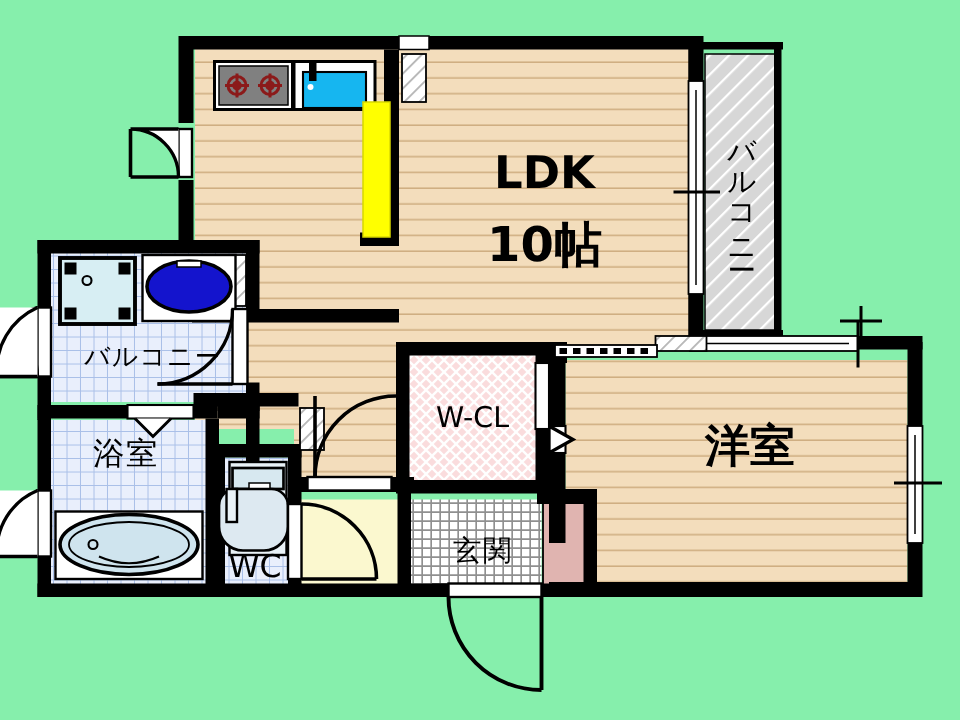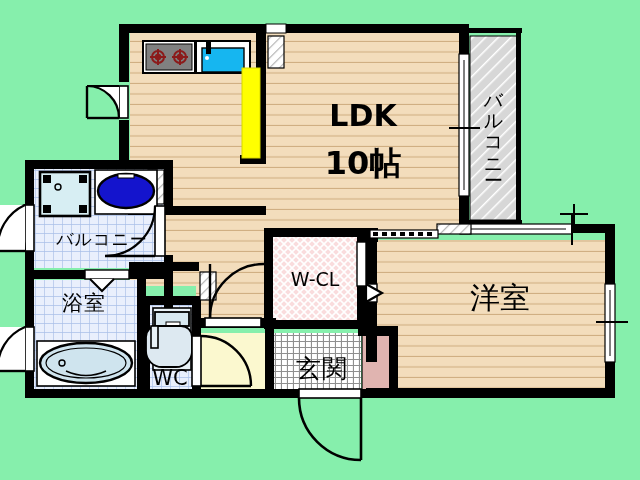--- a/index.html
+++ b/index.html
@@ -307,28 +307,28 @@
 
     <g stroke="#000" stroke-width="2">
       <line x1="560" y1="214" x2="588" y2="214"></line>
       <line x1="574" y1="204" x2="574" y2="226"></line>
     </g>
   </svg>
 
   <div class="lbl" style="left:363px;top:116px;transform:translate(-50%,-50%);font-size:30px;font-weight:bold;">LDK</div>
   <div class="lbl" style="left:363px;top:163px;transform:translate(-50%,-50%);font-size:32px;font-weight:bold;">10帖</div>
 
-  <div class="lbl" style="left:500px;top:298px;transform:translate(-50%,-50%);font-size:30px;font-weight:normal;">洋室</div>
+  <div class="lbl" style="left:500px;top:298px;transform:translate(-50%,-50%);font-size:30px;font-weight:bold;">洋室</div>
 
   <div class="lbl" style="left:494px;top:125px;transform:translate(-50%,-50%);font-size:19px;
               writing-mode:vertical-rl;text-orientation:upright;letter-spacing:1px;">バルコニー</div>
 
   <div class="lbl" style="left:102px;top:239px;transform:translate(-50%,-50%);font-size:17px;letter-spacing:1px;">バルコニー</div>
 
   <div class="lbl" style="left:84px;top:303px;transform:translate(-50%,-50%);font-size:21px;letter-spacing:1px;text-align:right;">浴室</div>
 
   <div class="lbl" style="left:170px;top:378px;transform:translate(-50%,-50%);font-size:21px;font-weight:normal;">WC</div>
 
   <div class="lbl" style="left:315px;top:279px;transform:translate(-50%,-50%);font-size:19px;font-weight:normal;">W-CL</div>
 
-  <div class="lbl" style="left:322px;top:368px;transform:translate(-50%,-50%);font-size:25px;letter-spacing:1px;">玄関</div>
+  <div class="lbl" style="left:322px;top:368px;transform:translate(-50%,-50%);font-size:19px;letter-spacing:1px;">玄関</div>
 
 </div>
 
 </body></html>

